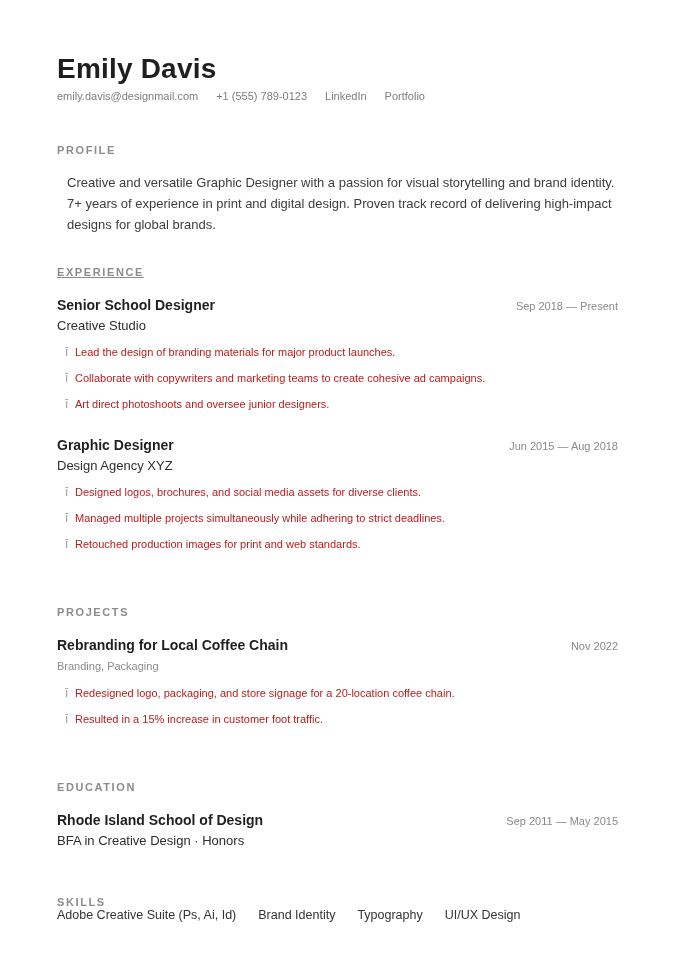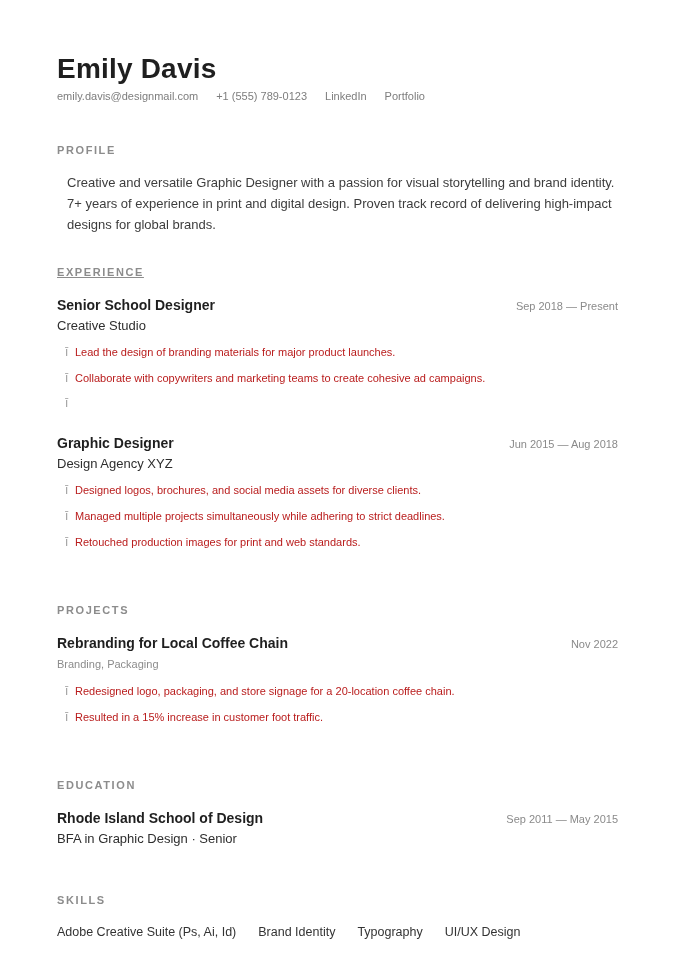--- a/index.html
+++ b/index.html
@@ -67,21 +67,20 @@
   }
   .bullet-glyph {
     flex: 0 0 auto; width: 10px;
     font-size: 12px; color: #9b9b9b;
   }
   .bullet-text { font-size: 11px; color: #b91c1c; line-height: 16px; }
   
   .skills-row {
     display: flex; flex-wrap: wrap;
     column-gap: 22px; row-gap: 17px;
-    margin-top: 19px;
     font-size: 12.5px; color: #333333;
     max-width: 562px;
   }
   .skill-item { white-space: nowrap; }
 </style>
 </head>
 <body>
 
 <div class="page">
 
@@ -110,20 +109,21 @@
       <div class="bullet-row">
         <span class="bullet-glyph">ī</span>
         <span class="bullet-text">Lead the design of branding materials for major product launches.</span>
       </div>
       <div class="bullet-row">
         <span class="bullet-glyph">ī</span>
         <span class="bullet-text">Collaborate with copywriters and marketing teams to create cohesive ad campaigns.</span>
       </div>
       <div class="bullet-row">
         <span class="bullet-glyph">ī</span>
+        <span class="bullet-text">Art direct photoshoots and oversee junior designers.</span>
       </div>
     </div>
   </div>
 
   <div class="entry">
     <div class="entry-head">
       <span class="entry-title">Graphic Designer</span>
       <span class="entry-date">Jun 2015 — Aug 2018</span>
     </div>
     <div class="entry-subtitle">Design Agency XYZ</div>
@@ -163,21 +163,21 @@
     </div>
   </div>
 
   <div class="section-heading mt-edu">EDUCATION</div>
 
   <div class="entry">
     <div class="entry-head">
       <span class="entry-title">Rhode Island School of Design</span>
       <span class="entry-date">Sep 2011 — May 2015</span>
     </div>
-    <div class="entry-subtitle">BFA in Graphic Design · Senior</div>
+    <div class="entry-subtitle">BFA in Creative Design · Honors</div>
   </div>
 
   <div class="section-heading mt-skills">SKILLS</div>
   <div class="skills-row">
     <span class="skill-item">Adobe Creative Suite (Ps, Ai, Id)</span>
     <span class="skill-item">Brand Identity</span>
     <span class="skill-item">Typography</span>
     <span class="skill-item">UI/UX Design</span>
 
   </div>

